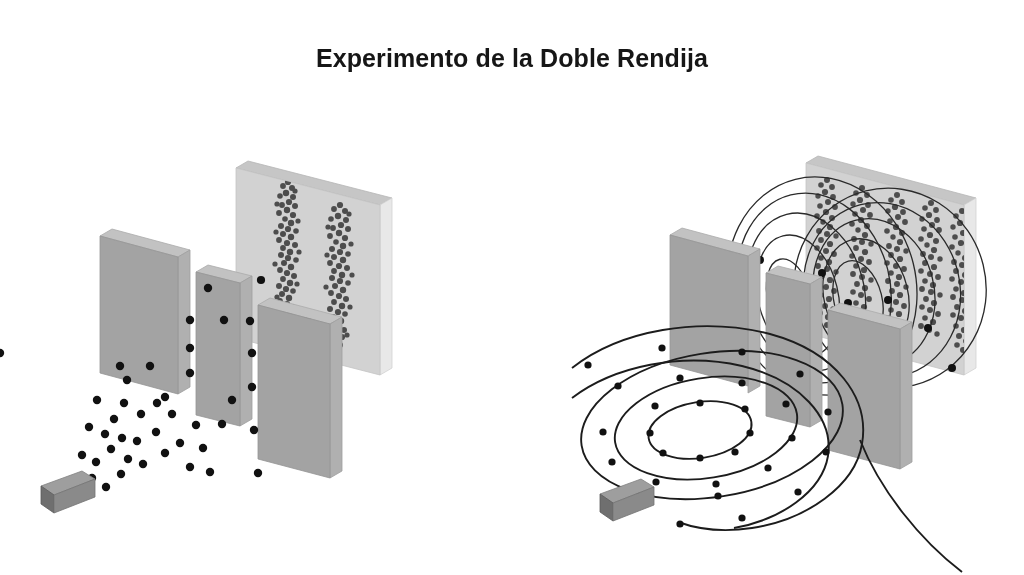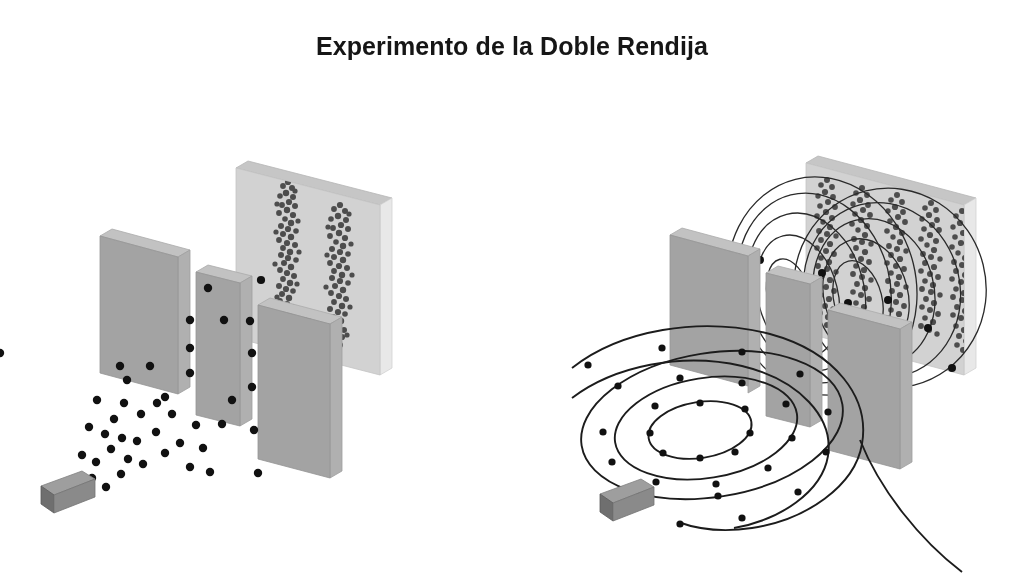--- a/index.html
+++ b/index.html
@@ -16,21 +16,21 @@
   }
   #figure-root {
     position: absolute;
     left: 0; top: 0;
     width: 1024px;
     height: 575px;
   }
   #figure-title {
     position: absolute;
     left: 0;
-    top: 32px;
+    top: 44px;
     width: 1024px;
     text-align: center;
     font-family: "Liberation Sans", sans-serif;
     font-weight: bold;
     font-size: 25px;
     color: #161616;
     letter-spacing: 0.1px;
     white-space: nowrap;
   }
   #scene-svg {

